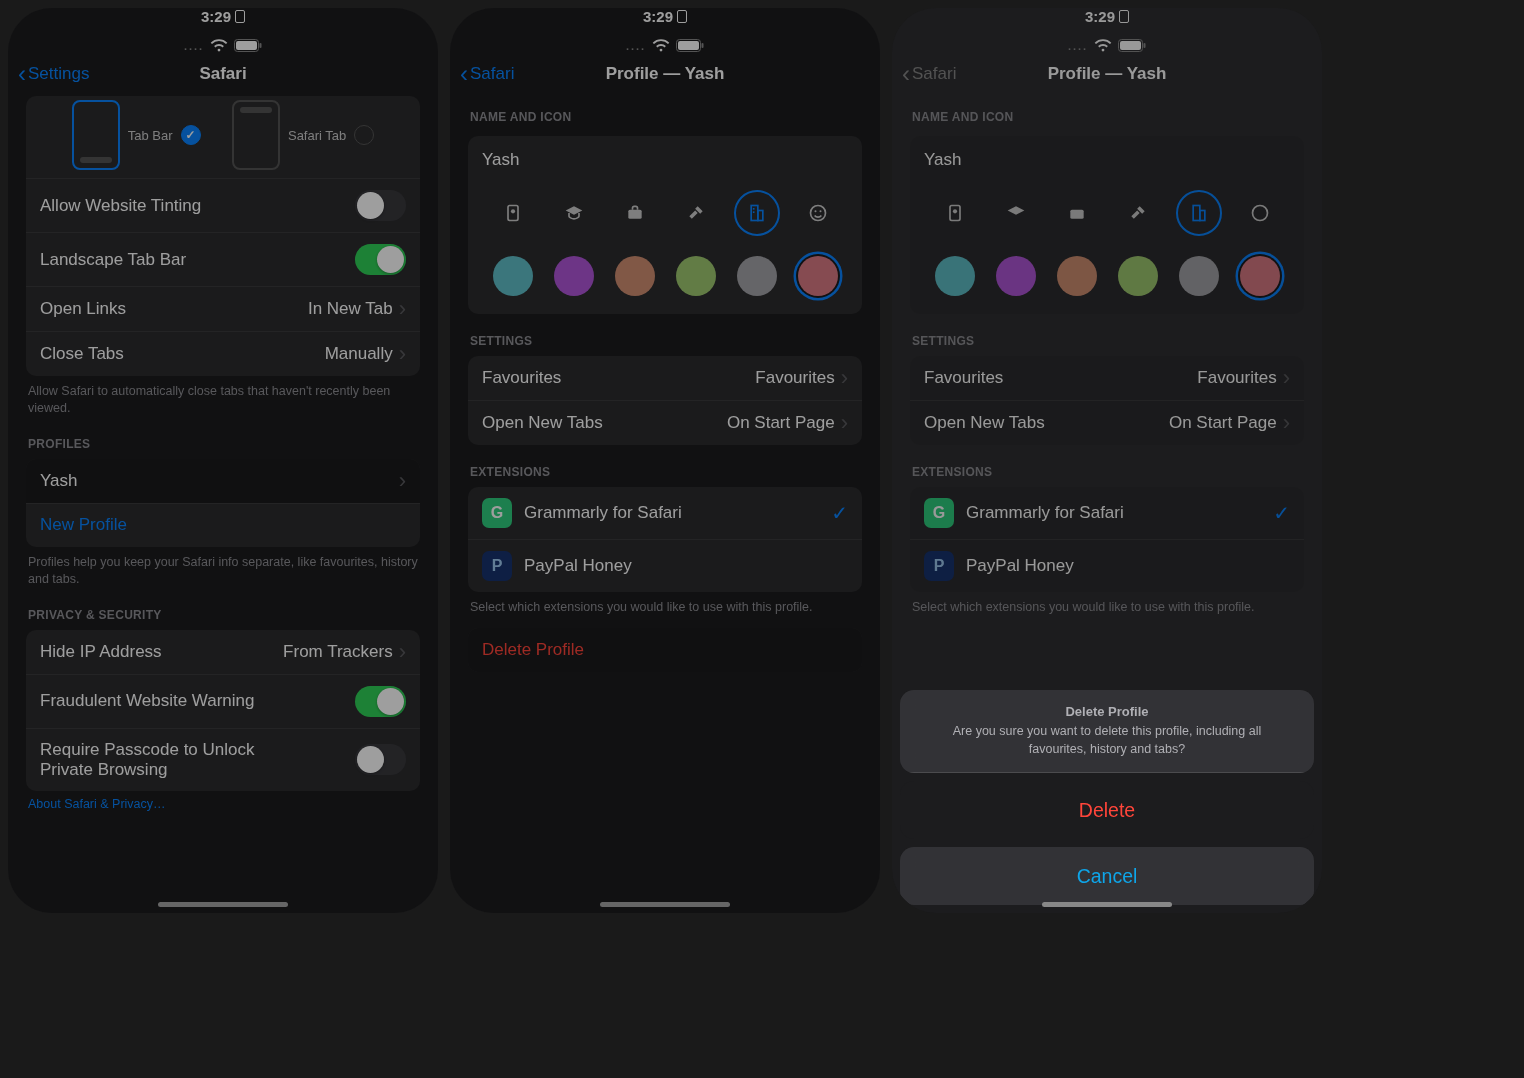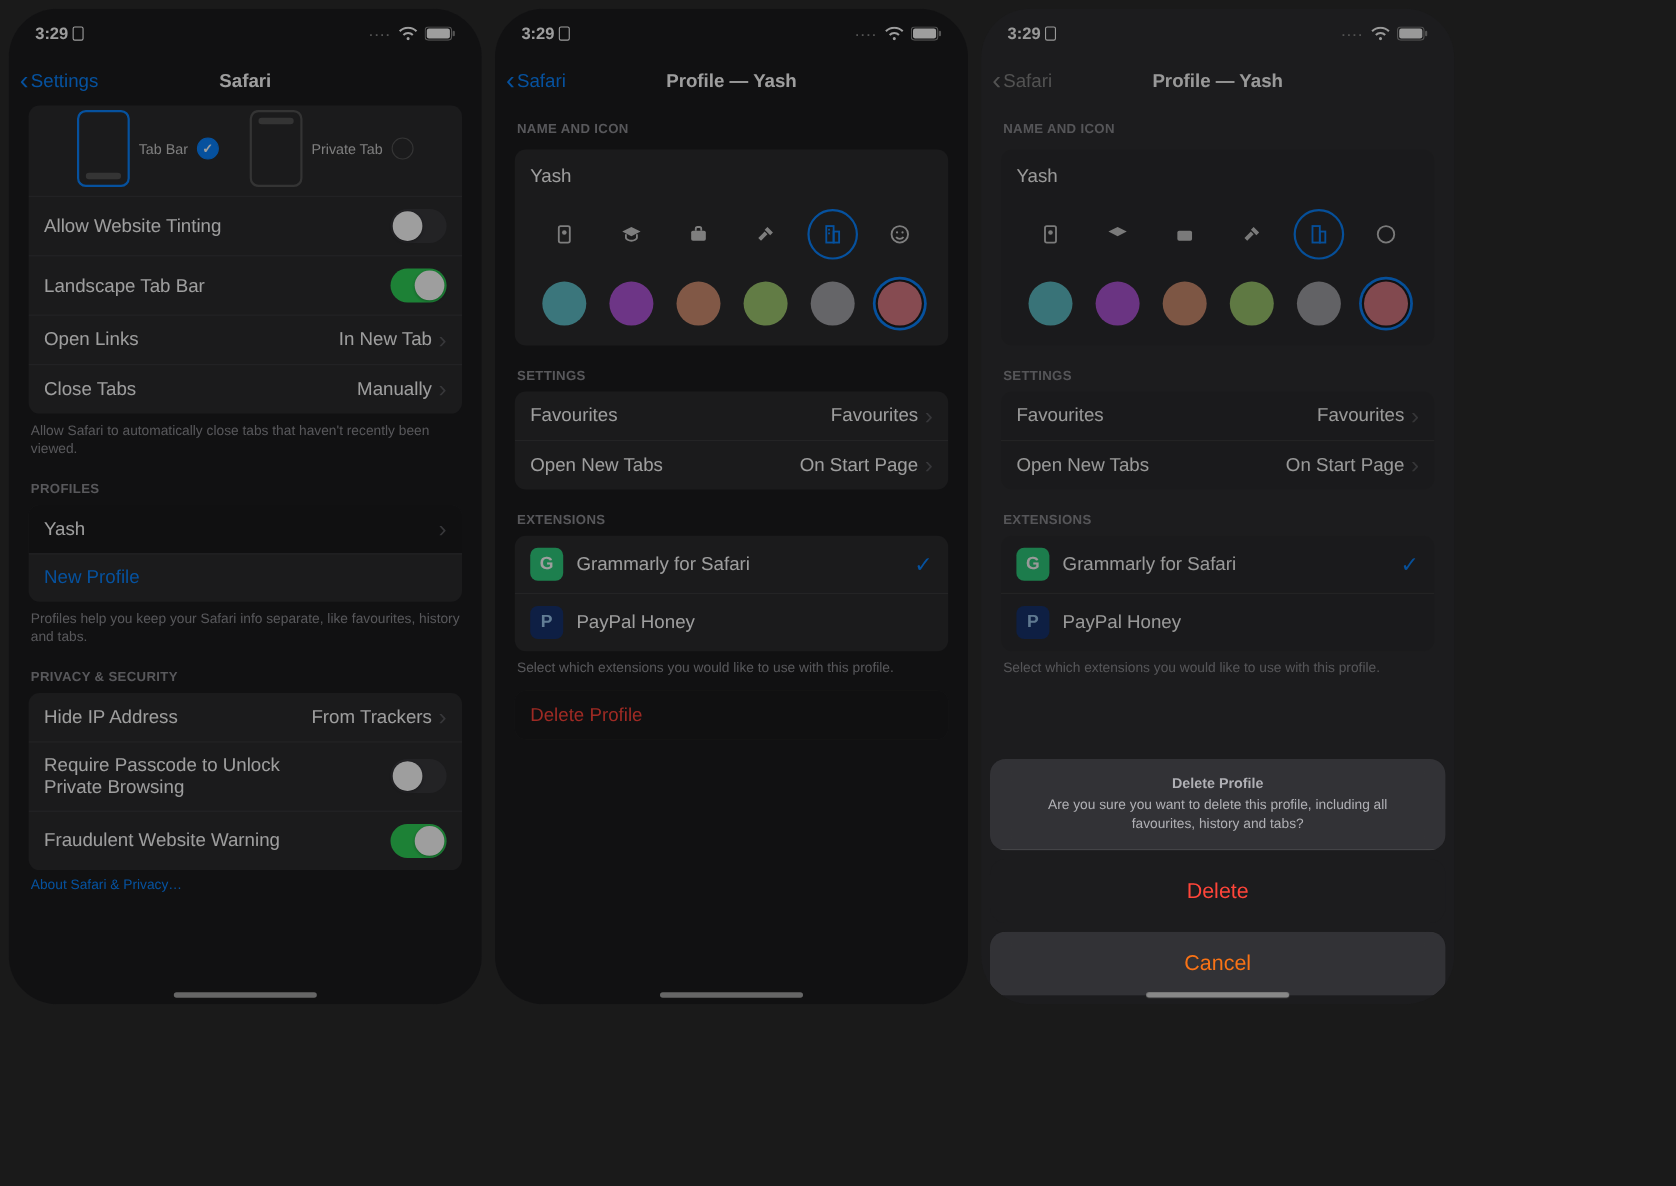--- a/index.html
+++ b/index.html
@@ -1,21 +1,21 @@
 <!DOCTYPE html>
 <html><head>
 <meta charset="utf-8">
 <style>
   * { box-sizing: border-box; margin: 0; padding: 0; font-family: -apple-system, "Helvetica Neue", sans-serif; }
   body { background: #1a1a1a; display: flex; gap: 12px; padding: 8px; }
   .phone { width: 430px; height: 905px; background: #1c1c1e; border-radius: 44px; overflow: hidden; position: relative; }
   .phone .content { position: absolute; inset: 0; overflow: hidden; }
   .dim-overlay { position: absolute; inset: 0; background: rgba(0,0,0,0.38); z-index: 5; pointer-events: none; }
   
-  .status-bar { height: 44px; display: flex; align-items: center; justify-content: space-between; padding: 0 24px; color: #fff; font-size: 15px; font-weight: 600; }
+  .status-bar { height: 44px; display: flex; align-items: center; justify-content: space-between; padding: 0 24px; color: #fff; font-size: 15px; font-weight: 600; flex-direction: column; }
   .status-right { display: flex; align-items: center; gap: 6px; }
   .sb-time { display:flex; align-items:center; gap:4px;}
   .camera-icon { width:10px; height:13px; border:1px solid #fff; border-radius:2px; position:relative;}
   .dots { letter-spacing:2px; font-size:11px; color:#888;}
   .wifi-icon svg, .battery-icon svg { display:block;}
   
   .nav-bar { height: 44px; display:flex; align-items:center; position:relative; padding: 0 10px;}
   .nav-back { color:#0a84ff; font-size:17px; display:flex; align-items:center; gap:2px; cursor:pointer;}
   .nav-title { position:absolute; left:0; right:0; text-align:center; font-size:17px; font-weight:600; color:#fff;}
   .nav-back.muted { color:#888;}
@@ -68,21 +68,21 @@
   .home-ind { position:absolute; bottom:6px; left:50%; transform:translateX(-50%); width:130px; height:5px; background:#666; border-radius:3px; z-index:20;}
   
   .sheet { position:absolute; left:8px; right:8px; bottom:8px; z-index:10; display:flex; flex-direction:column; gap:8px;}
   .sheet-group { background:rgba(60,60,64,0.72); backdrop-filter:blur(10px); border-radius:14px; overflow:hidden;}
   .sheet-header { padding:14px 24px; text-align:center; border-bottom:0.5px solid rgba(255,255,255,.12);}
   .sheet-t { font-size:13px; color:#b0b0b5; font-weight:600; margin-bottom:4px;}
   .sheet-m { font-size:12.5px; color:#b0b0b5; line-height:1.4;}
   .sheet-btn { height:58px; display:flex; align-items:center; justify-content:center; font-size:19.5px; cursor:pointer;}
   .sheet-btn.dark { background:#1c1c1e; border-radius:14px;}
   .sheet-btn.danger { color:#ff453a;}
-  .sheet-btn.cancel { color:#f97316; font-weight:500;}
+  .sheet-btn.cancel { color:#0ea5e9; font-weight:500;}
   
   .phone.p3 .scroll, .phone.p3 .nav-bar, .phone.p3 .status-bar { filter: brightness(.6);}
 </style>
 </head>
 <body>
 
 <div class="phone">
  <div class="content">
   <div class="status-bar">
     <span class="sb-time">
@@ -119,21 +119,21 @@
           <div class="mock-phone blue">
                 <div class="mock-addr bottom"></div>
               </div>
           <span class="ts-label">Tab Bar</span>
           <span class="radio sel"></span>
         </div>
         <div class="tab-style">
           <div class="mock-phone">
                 <div class="mock-addr top"></div>
               </div>
-          <span class="ts-label">Private Tab</span>
+          <span class="ts-label">Safari Tab</span>
           <span class="radio"></span>
         </div>
       </div>
       <div class="cell">
             <span>Allow Website Tinting</span>
             <span class="spacer"></span>
             <span class="toggle">
               <span class="knob"></span>
             </span>
           </div>
@@ -177,30 +177,30 @@
     <div class="group">
       <div class="group-header">PRIVACY &amp; SECURITY</div>
       <div class="cell-container">
         <div class="cell">
               <span>Hide IP Address</span>
               <span class="spacer"></span>
               <span class="detail">From Trackers</span>
               <span class="chev">›</span>
             </div>
         <div class="cell">
+              <span>Fraudulent Website Warning</span>
+              <span class="spacer"></span>
+              <span class="toggle on">
+                <span class="knob"></span>
+              </span>
+            </div>
+        <div class="cell">
               <span style="max-width:260px">Require Passcode to Unlock Private Browsing</span>
               <span class="spacer"></span>
               <span class="toggle">
-                <span class="knob"></span>
-              </span>
-            </div>
-        <div class="cell">
-              <span>Fraudulent Website Warning</span>
-              <span class="spacer"></span>
-              <span class="toggle on">
                 <span class="knob"></span>
               </span>
             </div>
       </div>
       <div class="about-link">About Safari &amp; Privacy…</div>
     </div>
   </div>
  </div>
  <div class="dim-overlay"></div>
  <div class="home-ind"></div>

